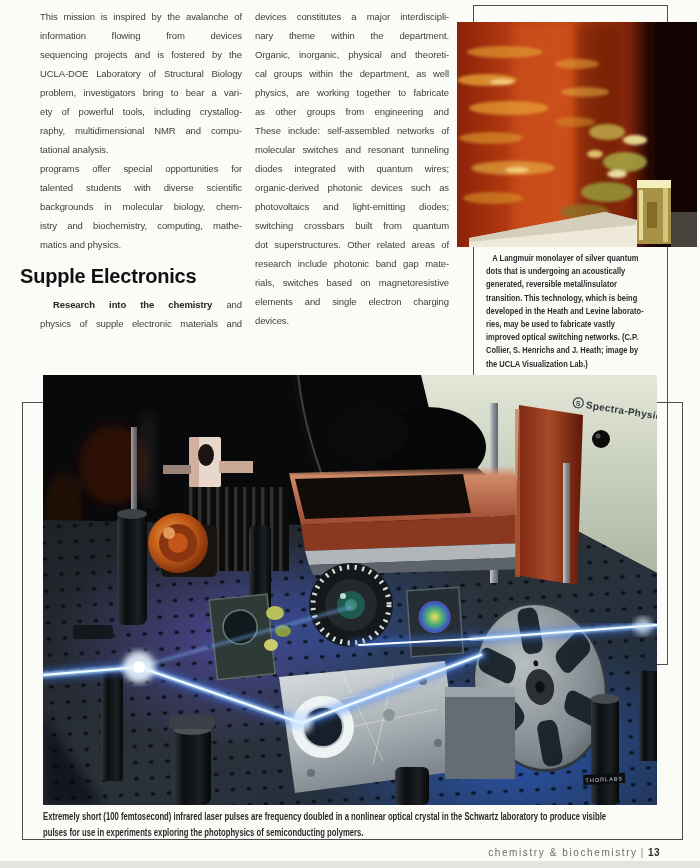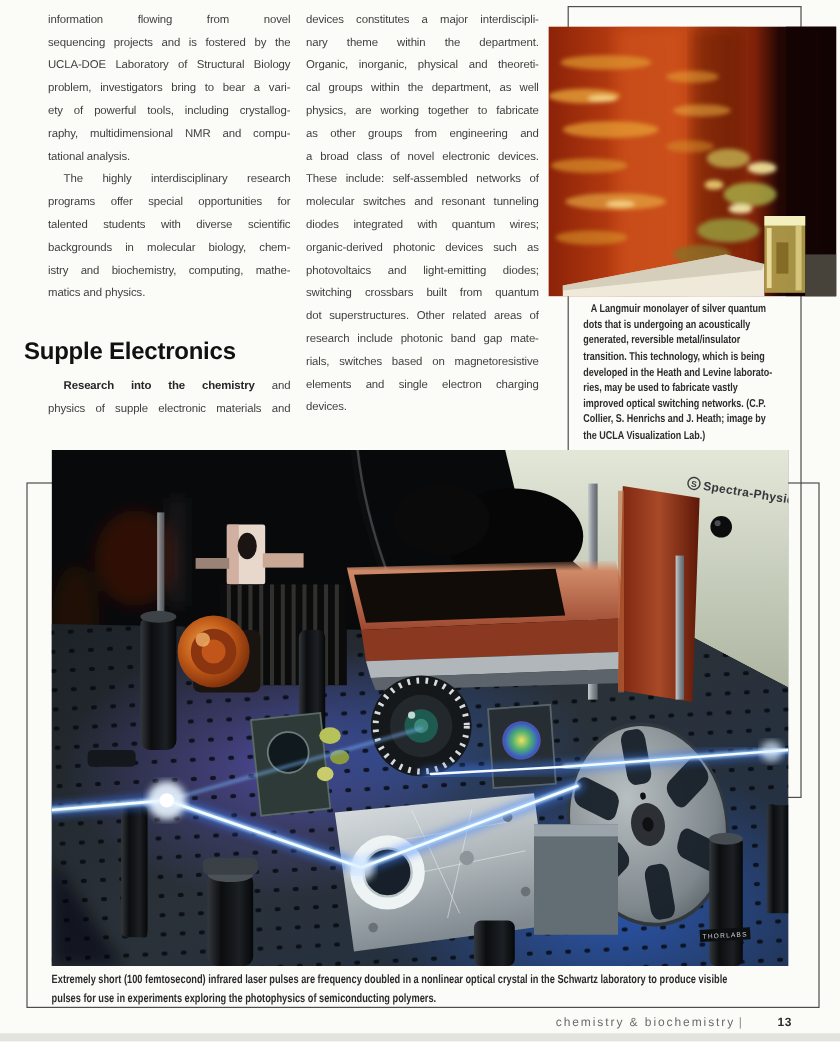--- a/index.html
+++ b/index.html
@@ -20,21 +20,21 @@
   .tline.last{text-align-last:left;}
   .tline.ind{text-indent:13px;}
   .nojust .tline{text-align:left;text-align-last:left;}
   .bold{font-weight:bold;color:#262626;}
 
   #col1{left:40px;top:7px;width:202px;}
   #col2{left:255px;top:7px;width:194px;}
 
   h2.section{
     font-size:20px;line-height:24px;font-weight:bold;color:#111;
-    letter-spacing:-0.2px;margin:27px 0 7px -20px;white-space:nowrap;
+    letter-spacing:-0.2px;margin:10px 0 7px -20px;white-space:nowrap;
   }
 
   
   .rulebox{border:1.5px solid #4e4e4e;background:transparent;z-index:1;}
   #box-top{left:473px;top:5px;width:193px;height:658px;}
   #box-main{left:22px;top:402px;width:659px;height:436px;}
 
   
   #fig-top{left:457px;top:22px;width:240px;height:225px;z-index:2;}
   #fig-main{left:43px;top:375px;width:614px;height:430px;z-index:2;}
@@ -47,43 +47,43 @@
   #cap-top .tline{line-height:13.2px;height:13.2px;transform:scaleX(0.79);}
   #cap-top .tline.ind{text-indent:8px;}
   #cap-main{left:43px;top:809px;width:800px;font-size:10px;}
   #cap-main .tline{line-height:15.5px;height:15.5px;transform:scaleX(0.77);}
 
   
   #footer{
     left:260px;top:847px;width:400px;text-align:right;
     font-size:10px;color:#6b6b6b;letter-spacing:1.6px;z-index:3;
   }
-  #footer .pagenum{font-weight:bold;color:#2e2e2e;letter-spacing:0.5px;margin-left:25px;}
+  #footer .pagenum{font-weight:bold;color:#2e2e2e;letter-spacing:0.5px;}
   #footer .div{color:#8a8a8a;padding:0 3px;}
 
   #page-edge{left:0;top:861px;width:700px;height:7px;background:#e4e4df;z-index:4;}
 </style>
 </head>
 <body>
 
 <div class="abs rulebox" id="box-top"></div>
 <div class="abs rulebox" id="box-main"></div>
 
 <div class="abs col" id="col1">
   <div>
-      <div class="tline">information flowing from novel</div>
+      <div class="tline">This mission is inspired by the avalanche of</div>
+      <div class="tline">information flowing from devices</div>
       <div class="tline">sequencing projects and is fostered by the</div>
       <div class="tline">UCLA-DOE Laboratory of Structural Biology</div>
       <div class="tline">problem, investigators bring to bear a vari-</div>
       <div class="tline">ety of powerful tools, including crystallog-</div>
       <div class="tline">raphy, multidimensional NMR and compu-</div>
       <div class="tline last">tational analysis.</div>
     </div>
   <div>
-      <div class="tline ind">The highly interdisciplinary research</div>
       <div class="tline">programs offer special opportunities for</div>
       <div class="tline">talented students with diverse scientific</div>
       <div class="tline">backgrounds in molecular biology, chem-</div>
       <div class="tline">istry and biochemistry, computing, mathe-</div>
       <div class="tline last">matics and physics.</div>
     </div>
   <h2 class="section">Supple Electronics</h2>
   <div>
     <div class="tline ind"><span class="bold">Research into the chemistry</span> <span>and</span></div>
     <div class="tline">physics of supple electronic materials and</div>
@@ -91,21 +91,20 @@
 </div>
 
 <div class="abs col" id="col2">
   <div>
       <div class="tline">devices constitutes a major interdiscipli-</div>
       <div class="tline">nary theme within the department.</div>
       <div class="tline">Organic, inorganic, physical and theoreti-</div>
       <div class="tline">cal groups within the department, as well</div>
       <div class="tline">physics, are working together to fabricate</div>
       <div class="tline">as other groups from engineering and</div>
-      <div class="tline">a broad class of novel electronic devices.</div>
       <div class="tline">These include: self-assembled networks of</div>
       <div class="tline">molecular switches and resonant tunneling</div>
       <div class="tline">diodes integrated with quantum wires;</div>
       <div class="tline">organic-derived photonic devices such as</div>
       <div class="tline">photovoltaics and light-emitting diodes;</div>
       <div class="tline">switching crossbars built from quantum</div>
       <div class="tline">dot superstructures. Other related areas of</div>
       <div class="tline">research include photonic band gap mate-</div>
       <div class="tline">rials, switches based on magnetoresistive</div>
       <div class="tline">elements and single electron charging</div>

